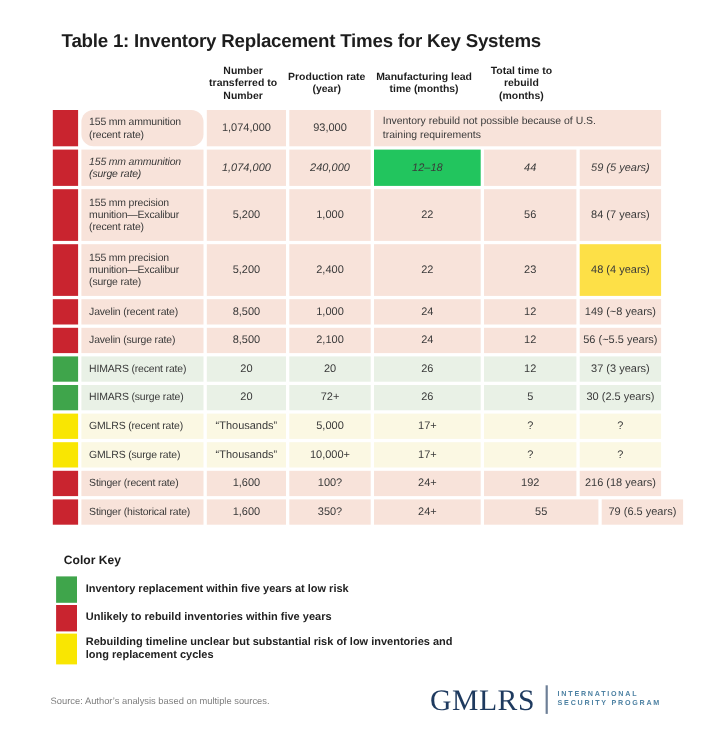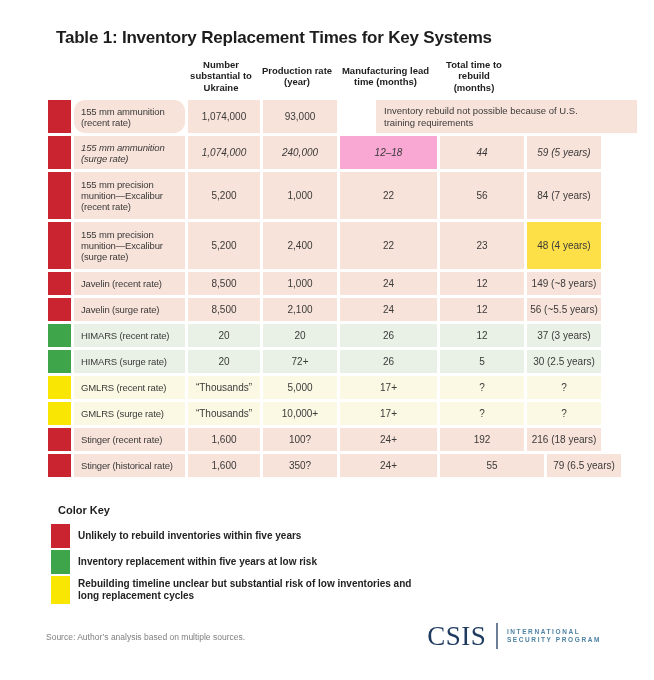--- a/index.html
+++ b/index.html
@@ -10,21 +10,21 @@
   .thead{display:flex;gap:3px;height:42px;margin-bottom:3px;}
   .th{display:flex;align-items:center;justify-content:center;text-align:center;
       font-weight:bold;font-size:9.5px;line-height:11.5px;color:#1d1d1d;}
   .row{display:flex;gap:3px;margin-bottom:3px;}
   .strip{flex:none;width:23px;}
   .cell{display:flex;align-items:center;justify-content:center;text-align:center;
         font-size:10px;line-height:11px;color:#3a3a3a;box-sizing:border-box;}
   .name{justify-content:flex-start;text-align:left;font-size:9.5px;line-height:11px;
         padding:2px 2px 2px 7px;letter-spacing:-0.15px;}
   .note{justify-content:flex-start;text-align:left;font-size:9.5px;line-height:12px;
-        padding-left:8px;padding-right:58px;margin-left:36px;}
+        padding-left:8px;padding-right:58px;}
   .legend{position:absolute;left:48px;top:504px;}
   .legend-title{font-weight:bold;font-size:11px;color:#1d1d1d;margin:0 0 8px 10px;}
   .legend-item{display:flex;align-items:center;gap:8px;margin:0 0 2px 3px;}
   .swatch{flex:none;width:19px;height:24px;}
   .legend-item:last-child .swatch{height:28px;}
   .legend-label{font-weight:bold;font-size:10px;line-height:12px;color:#222;max-width:345px;}
   .source{position:absolute;left:46px;top:632px;font-size:8.5px;color:#7e7e7e;}
   .logo{position:absolute;right:53px;top:622px;display:flex;align-items:center;}
   .wordmark{font-family:"Liberation Serif",serif;font-size:27px;line-height:28px;color:#1e3a5f;letter-spacing:0.5px;}
   .logosep{width:1.5px;height:26px;background:#1e3a5f;opacity:0.65;margin:0 9px 0 10px;}
@@ -33,39 +33,39 @@
 </style>
 </head>
 <body>
 
 <div class="page">
   <div class="title">Table 1: Inventory Replacement Times for Key Systems</div>
 
   <div class="tablewrap">
     <div class="thead" id="thead">
         <div style="width: 134px; flex: 0 0 auto;"></div>
-        <div class="th" style="width: 72px; flex: 0 0 auto;">Number substantial to Ukraine</div>
+        <div class="th" style="width: 72px; flex: 0 0 auto;">Number transferred to Number</div>
         <div class="th" style="width: 74px; flex: 0 0 auto;">Production rate (year)</div>
         <div class="th" style="width: 97px; flex: 0 0 auto;">Manufacturing lead time (months)</div>
         <div class="th" style="width: 74px; flex: 0 0 auto;">Total time to rebuild (months)</div>
       </div>
     <div id="tbody">
         <div class="row" style="height: 33px;">
           <div class="strip" style="background: rgb(201, 36, 47);"></div>
           <div class="cell name" style="width: 111px; flex: 0 0 auto; background: rgb(248, 227, 218); border-radius: 11px;">155 mm ammunition (recent rate)</div>
           <div class="cell" style="width: 72px; flex: 0 0 auto; background: rgb(248, 227, 218);">1,074,000</div>
           <div class="cell" style="width: 74px; flex: 0 0 auto; background: rgb(248, 227, 218);">93,000</div>
           <div class="cell note" style="width: 261px; flex: 0 0 auto; background: rgb(248, 227, 218);">Inventory rebuild not possible because of U.S. training requirements</div>
         </div>
         <div class="row" style="height: 33px; font-style: italic;">
           <div class="strip" style="background: rgb(201, 36, 47);"></div>
           <div class="cell name" style="width: 111px; flex: 0 0 auto; background: rgb(248, 227, 218);">155 mm ammunition (surge rate)</div>
           <div class="cell" style="width: 72px; flex: 0 0 auto; background: rgb(248, 227, 218);">1,074,000</div>
           <div class="cell" style="width: 74px; flex: 0 0 auto; background: rgb(248, 227, 218);">240,000</div>
-          <div class="cell" style="width: 97px; flex: 0 0 auto; background: #f9a8d4;">12–18</div>
+          <div class="cell" style="width: 97px; flex: 0 0 auto; background: #22c55e;">12–18</div>
           <div class="cell" style="width: 84px; flex: 0 0 auto; background: rgb(248, 227, 218);">44</div>
           <div class="cell" style="width: 74px; flex: 0 0 auto; background: rgb(248, 227, 218);">59 (5 years)</div>
         </div>
         <div class="row" style="height: 47px;">
           <div class="strip" style="background: rgb(201, 36, 47);"></div>
           <div class="cell name" style="width: 111px; flex: 0 0 auto; background: rgb(248, 227, 218);">155 mm precision munition—Excalibur (recent rate)</div>
           <div class="cell" style="width: 72px; flex: 0 0 auto; background: rgb(248, 227, 218);">5,200</div>
           <div class="cell" style="width: 74px; flex: 0 0 auto; background: rgb(248, 227, 218);">1,000</div>
           <div class="cell" style="width: 97px; flex: 0 0 auto; background: rgb(248, 227, 218);">22</div>
           <div class="cell" style="width: 84px; flex: 0 0 auto; background: rgb(248, 227, 218);">56</div>
@@ -152,37 +152,37 @@
           <div class="cell" style="width: 104px; flex: 0 0 auto; background: rgb(248, 227, 218);">55</div>
           <div class="cell" style="width: 74px; flex: 0 0 auto; background: rgb(248, 227, 218);">79 (6.5 years)</div>
         </div>
       </div>
   </div>
 
   <div class="legend">
     <div class="legend-title">Color Key</div>
     <div id="legend-items">
         <div class="legend-item">
+          <div class="swatch" style="background: rgb(63, 165, 75);"></div>
+          <div class="legend-label">Inventory replacement within five years at low risk</div>
+        </div>
+        <div class="legend-item">
           <div class="swatch" style="background: rgb(201, 36, 47);"></div>
           <div class="legend-label">Unlikely to rebuild inventories within five years</div>
-        </div>
-        <div class="legend-item">
-          <div class="swatch" style="background: rgb(63, 165, 75);"></div>
-          <div class="legend-label">Inventory replacement within five years at low risk</div>
         </div>
         <div class="legend-item">
           <div class="swatch" style="background: rgb(249, 230, 2);"></div>
           <div class="legend-label">Rebuilding timeline unclear but substantial risk of low inventories and long replacement cycles</div>
         </div>
       </div>
   </div>
 
   <div class="source">Source: Author’s analysis based on multiple sources.</div>
 
   <div class="logo">
-    <span class="wordmark">CSIS</span>
+    <span class="wordmark">GMLRS</span>
     <span class="logosep"></span>
     <span class="prog">
       <span class="progline">INTERNATIONAL</span>
       <span class="progline">SECURITY PROGRAM</span>
     </span>
   </div>
 </div>
 
 </body></html>

